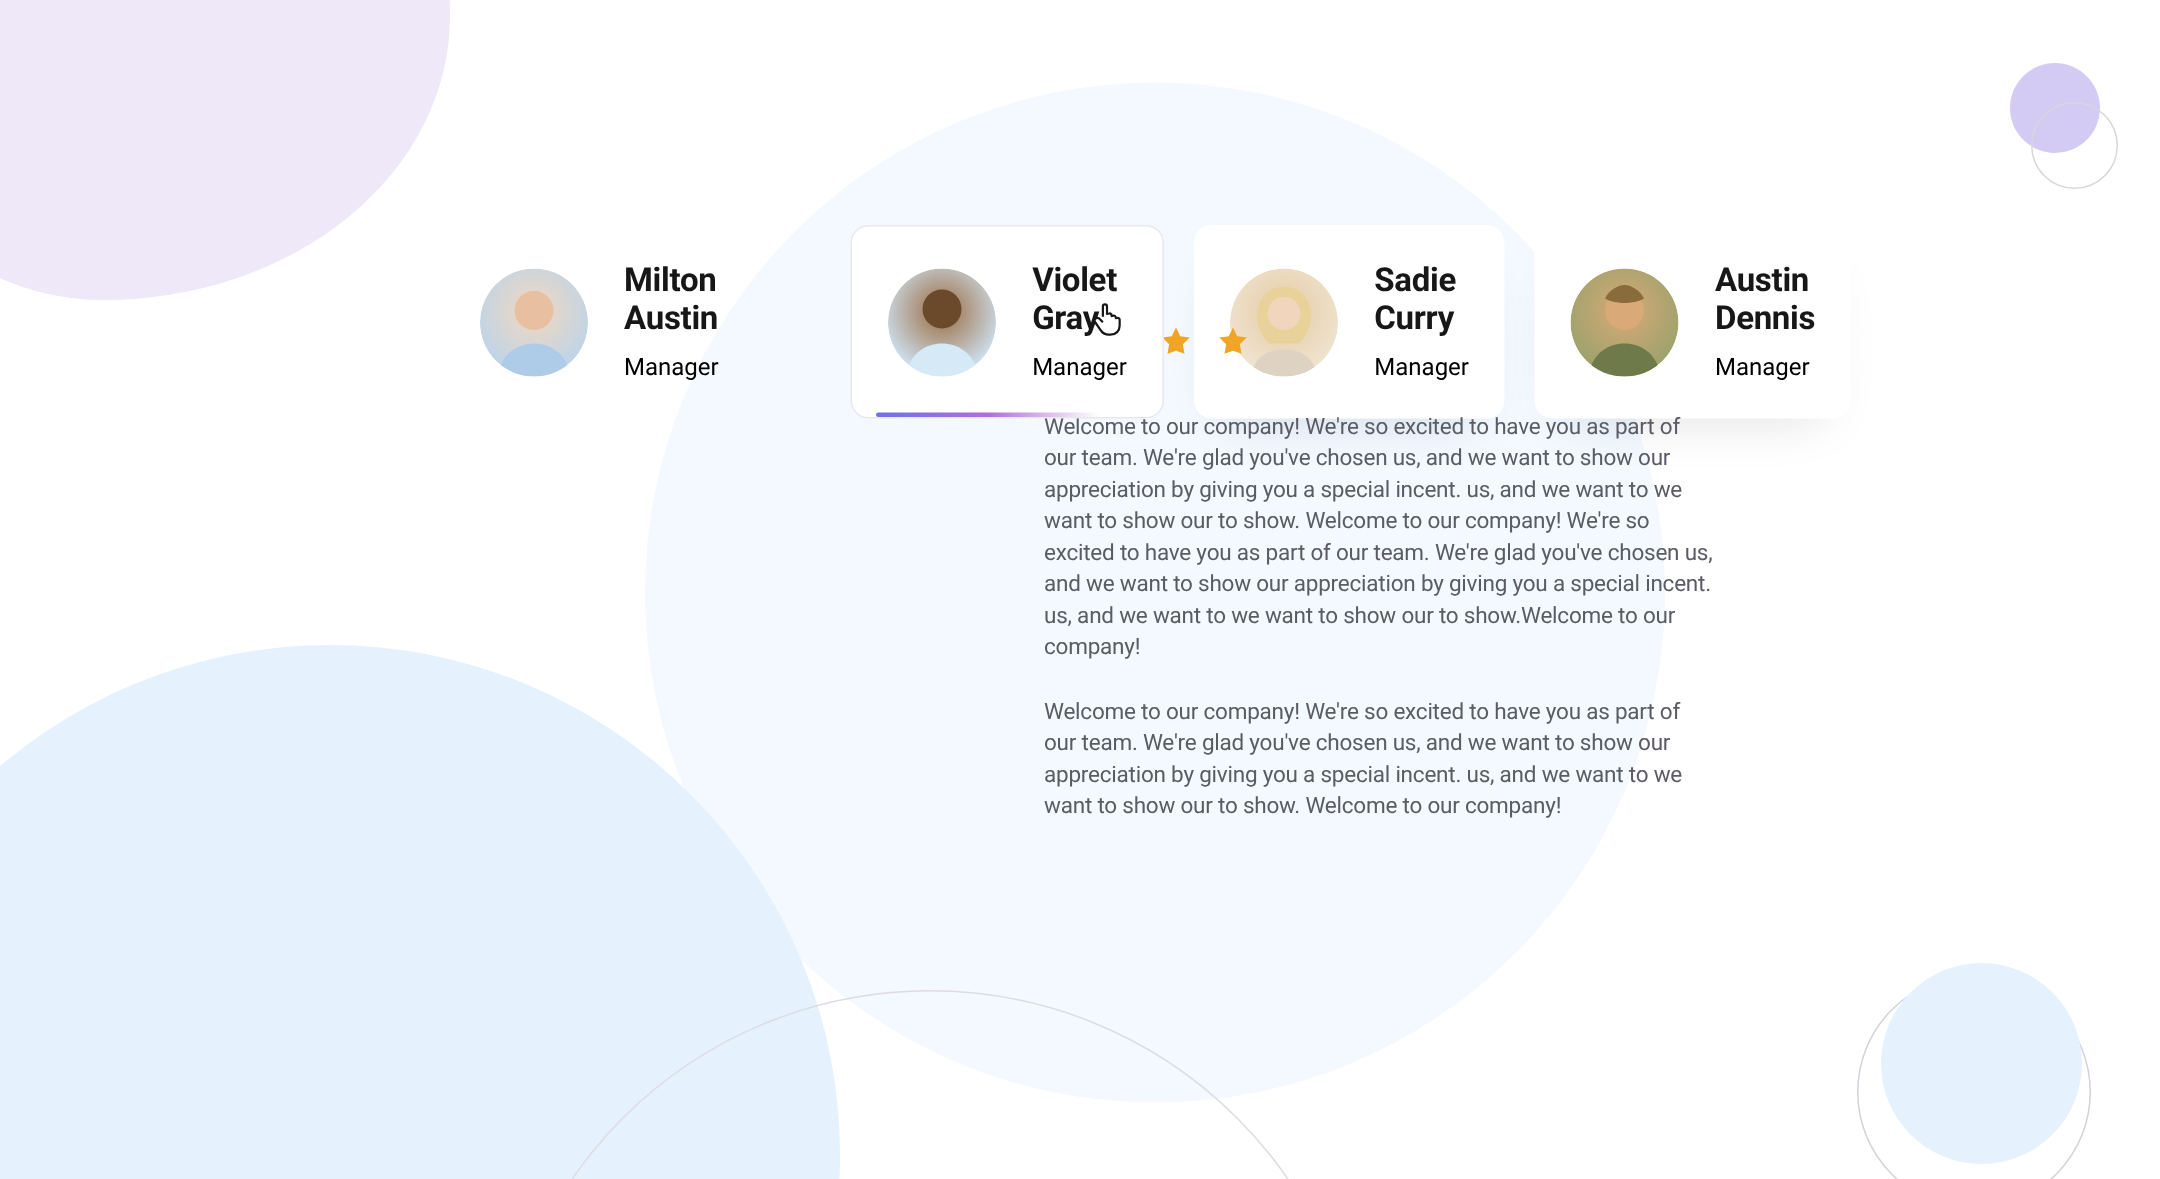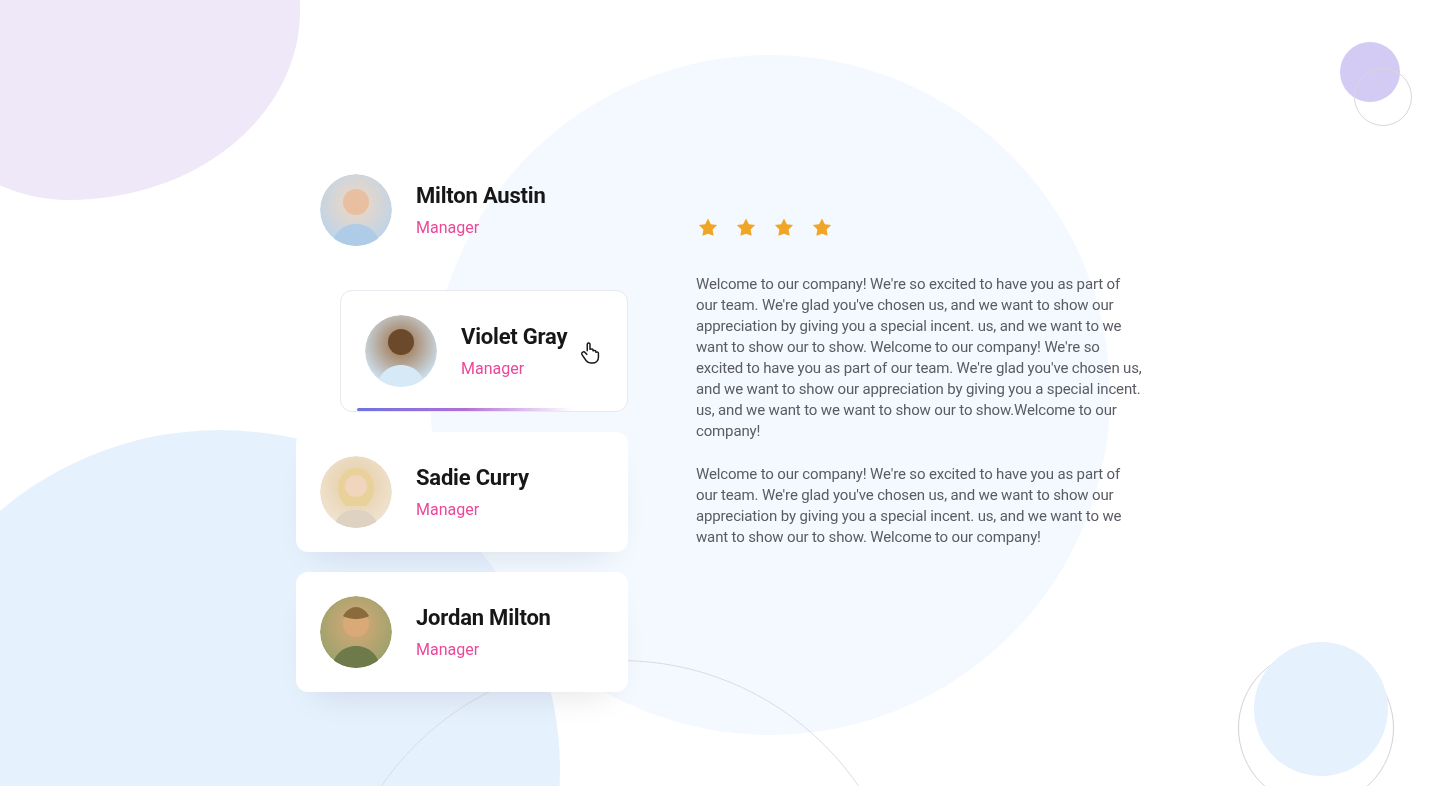--- a/index.html
+++ b/index.html
@@ -68,21 +68,21 @@
   
   .container {
     position: relative;
     z-index: 2;
     display: flex;
     flex-direction: row;
     align-items: flex-start;
     padding: 150px 0 0 296px;
   }
 
-  .list { width: 332px; display: flex; flex-direction: column; gap: 20px; }
+  .list { width: 332px; display: flex; gap: 20px; }
 
   .card {
     display: flex;
     align-items: center;
     gap: 24px;
     padding: 24px 24px 24px 24px;
     border-radius: 12px;
     background: transparent;
   }
   .card.selectable {
@@ -112,21 +112,21 @@
   }
 
   .meta .name {
     font-size: 22px;
     font-weight: 700;
     color: #171717;
     letter-spacing: -0.2px;
   }
   .meta .role {
     font-size: 16px;
-    color: #ec4899;
+    color: #000000;
     margin-top: 10px;
   }
 
   .cursor-hand {
     position: absolute;
     top: 49px;
     right: 26px;
     pointer-events: none;
   }
 
@@ -245,21 +245,21 @@
     </div>
 
     <div class="card selectable">
       <svg class="avatar" viewBox="0 0 72 72">
         <circle cx="36" cy="36" r="36" fill="url(#g-jordan)"></circle>
         <circle cx="36" cy="28" r="13" fill="#d9a977"></circle>
         <path d="M23 20c3-6 9-9 13-9s10 3 13 9c-3 2-9 3-13 3s-10-1-13-3z" fill="#8a6b3b"></path>
         <path d="M12 72c2-16 14-22 24-22s22 6 24 22z" fill="#6e7a4a"></path>
       </svg>
       <div class="meta">
-        <div class="name">Jordan Milton</div>
+        <div class="name">Austin Dennis</div>
         <div class="role">Manager</div>
       </div>
     </div>
 
   </div>
 
   <div class="content">
 
     <div class="stars">
       <svg class="star-icon">

